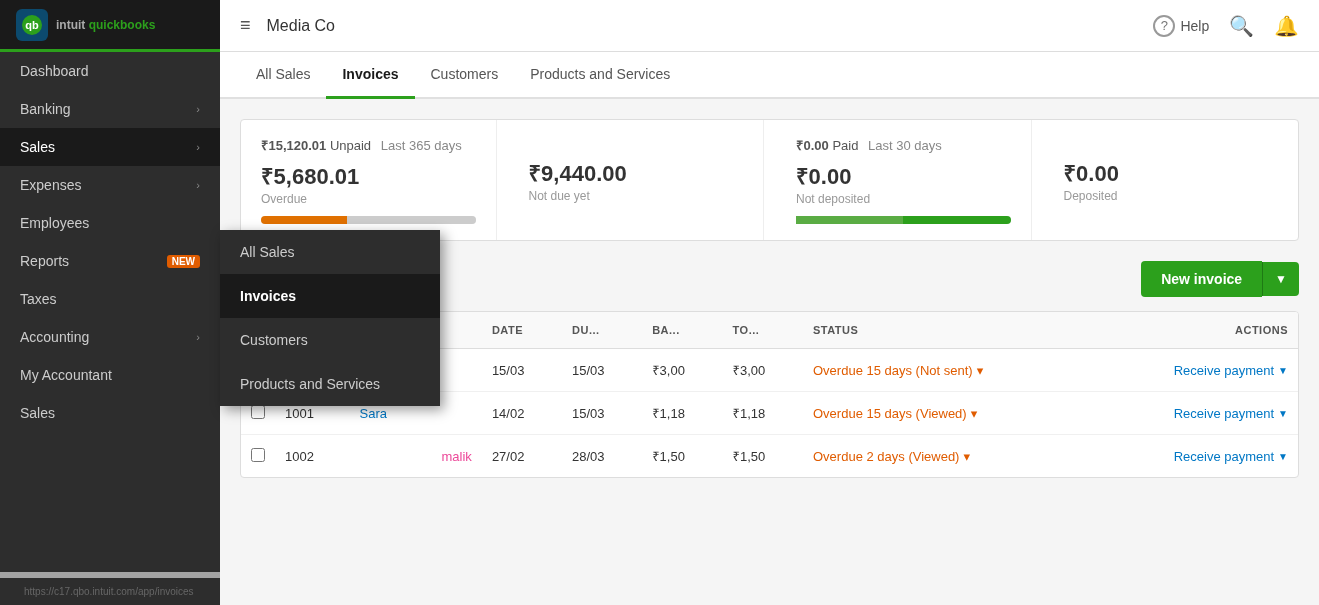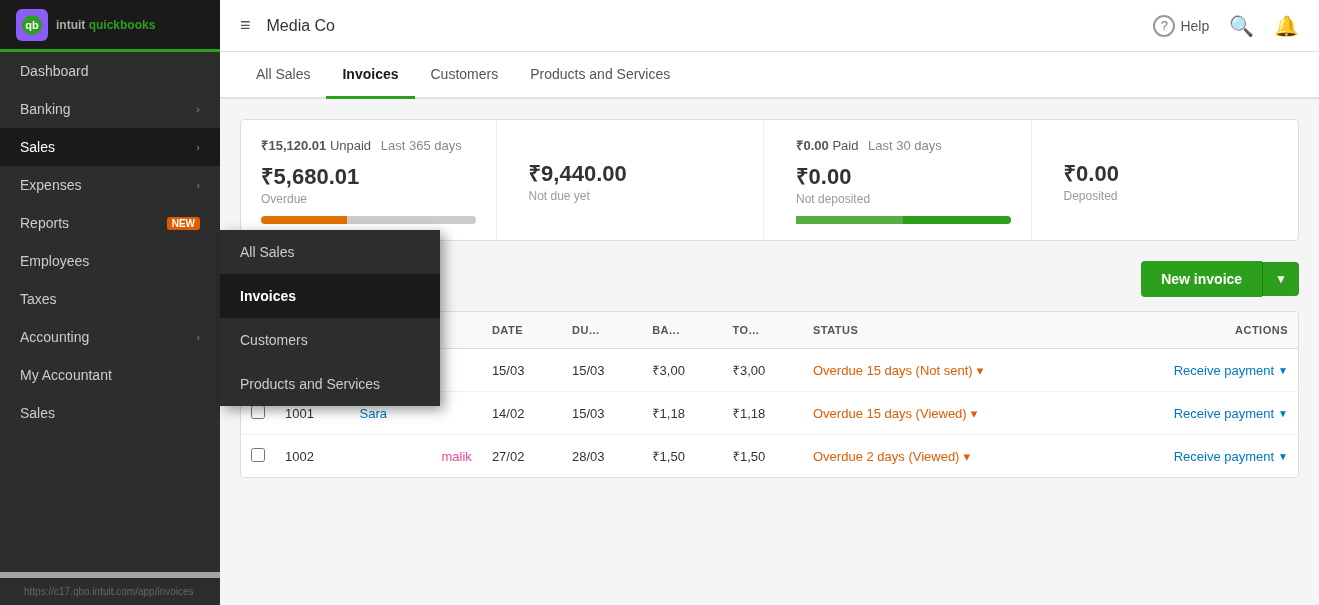--- a/index.html
+++ b/index.html
@@ -21,21 +21,21 @@
       border-bottom: 3px solid #2ca01c;
       padding: 10px 16px;
       display: flex;
       align-items: center;
       gap: 8px;
       height: 52px;
     }
     .logo-icon {
       width: 32px;
       height: 32px;
-      background: #8b5cf6;
+      background: #0c4a6e;
       border-radius: 6px;
       display: flex; align-items: center; justify-content: center;
       color: white; font-weight: bold; font-size: 11px;
     }
     .logo-text { color: #fff; font-size: 12px; font-weight: bold; }
     .logo-text span { color: #2ca01c; }
 
     .new-btn {
       margin: 14px 20px;
       border: 2px solid #ccc;
@@ -256,26 +256,26 @@
       <span class="chevron">›</span>
     </div>
     <div class="sidebar-item active">
       <span>Sales</span>
       <span class="chevron">›</span>
     </div>
     <div class="sidebar-item">
       <span>Expenses</span>
       <span class="chevron">›</span>
     </div>
+    <div class="sidebar-item">
+      <span>Employees</span>
+    </div>
     <div class="sidebar-item" style="gap:8px;">
       <span>Reports</span>
       <span class="badge-new">NEW</span>
-    </div>
-    <div class="sidebar-item">
-      <span>Employees</span>
     </div>
     <div class="sidebar-item">
       <span>Taxes</span>
     </div>
     <div class="sidebar-item">
       <span>Accounting</span>
       <span class="chevron">›</span>
     </div>
     <div class="sidebar-item">
       <span>My Accountant</span>

